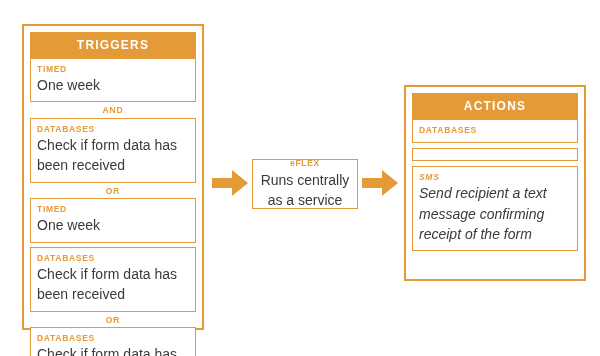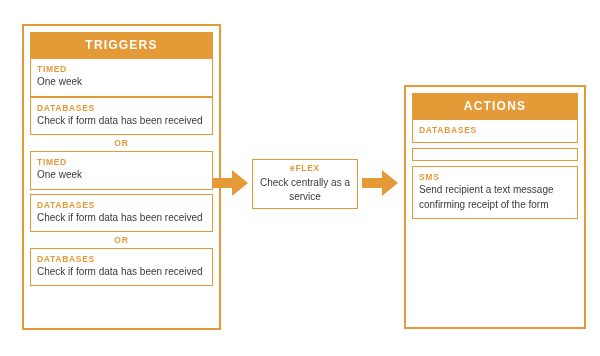--- a/index.html
+++ b/index.html
@@ -49,52 +49,52 @@
   .card-title {
     color: #E59A38;
     font-weight: bold;
     font-size: 8.5px;
     letter-spacing: 0.7px;
     line-height: 1.2;
     margin-bottom: 1px;
   }
   .card-body {
     color: #3A3A3C;
-    font-size: 10px;
+    font-size: 14px;
     line-height: 1.45;
   }
 
   
   .connector {
     color: #E59A38;
     font-weight: bold;
     font-size: 8.5px;
     letter-spacing: 0.8px;
     text-align: center;
     padding: 4px 0 3px;
     line-height: 1;
   }
 
   
   #triggers-panel {
     left: 22px;
     top: 24px;
-    width: 199px;
+    width: 182px;
     height: 306px;
   }
 
   
   #actions-panel {
     left: 404px;
     top: 85px;
     width: 182px;
-    height: 244px;
+    height: 196px;
   }
   #actions-panel .card { margin-bottom: 5px; }
-  #actions-panel .card:last-child { margin-bottom: 12px; }
+  #actions-panel .card:last-child { margin-bottom: 12px; font-style: italic; }
 
   
   #service-box {
     position: absolute;
     box-sizing: border-box;
     left: 252px;
     top: 159px;
     width: 106px;
     height: 50px;
     border: 1.5px solid #E59A38;
@@ -124,20 +124,21 @@
 <div id="diagram">
 
   <div id="triggers-panel" class="panel">
     <div class="panel-header">TRIGGERS</div>
 
     <div class="card">
       <div class="card-title">TIMED</div>
       <div class="card-body">One week</div>
     </div>
 
+    <div class="connector">AND</div>
 
     <div class="card">
       <div class="card-title">DATABASES</div>
       <div class="card-body">Check if form data has been received</div>
     </div>
 
     <div class="connector">OR</div>
 
     <div class="card">
       <div class="card-title">TIMED</div>
@@ -158,21 +159,21 @@
   </div>
 
   <div id="arrow-left" class="arrow">
     <svg viewBox="0 0 36 32" xmlns="http://www.w3.org/2000/svg" aria-hidden="true">
       <polygon points="0,11 20,11 20,3 36,16 20,29 20,21 0,21" fill="#E59A38"></polygon>
     </svg>
   </div>
 
   <div id="service-box">
     <div class="card-title">eFLEX</div>
-    <div class="card-body">Check centrally as a service</div>
+    <div class="card-body">Runs centrally as a service</div>
   </div>
 
   <div id="arrow-right" class="arrow">
     <svg viewBox="0 0 36 32" xmlns="http://www.w3.org/2000/svg" aria-hidden="true">
       <polygon points="0,11 20,11 20,3 36,16 20,29 20,21 0,21" fill="#E59A38"></polygon>
     </svg>
   </div>
 
   <div id="actions-panel" class="panel">
     <div class="panel-header">ACTIONS</div>

